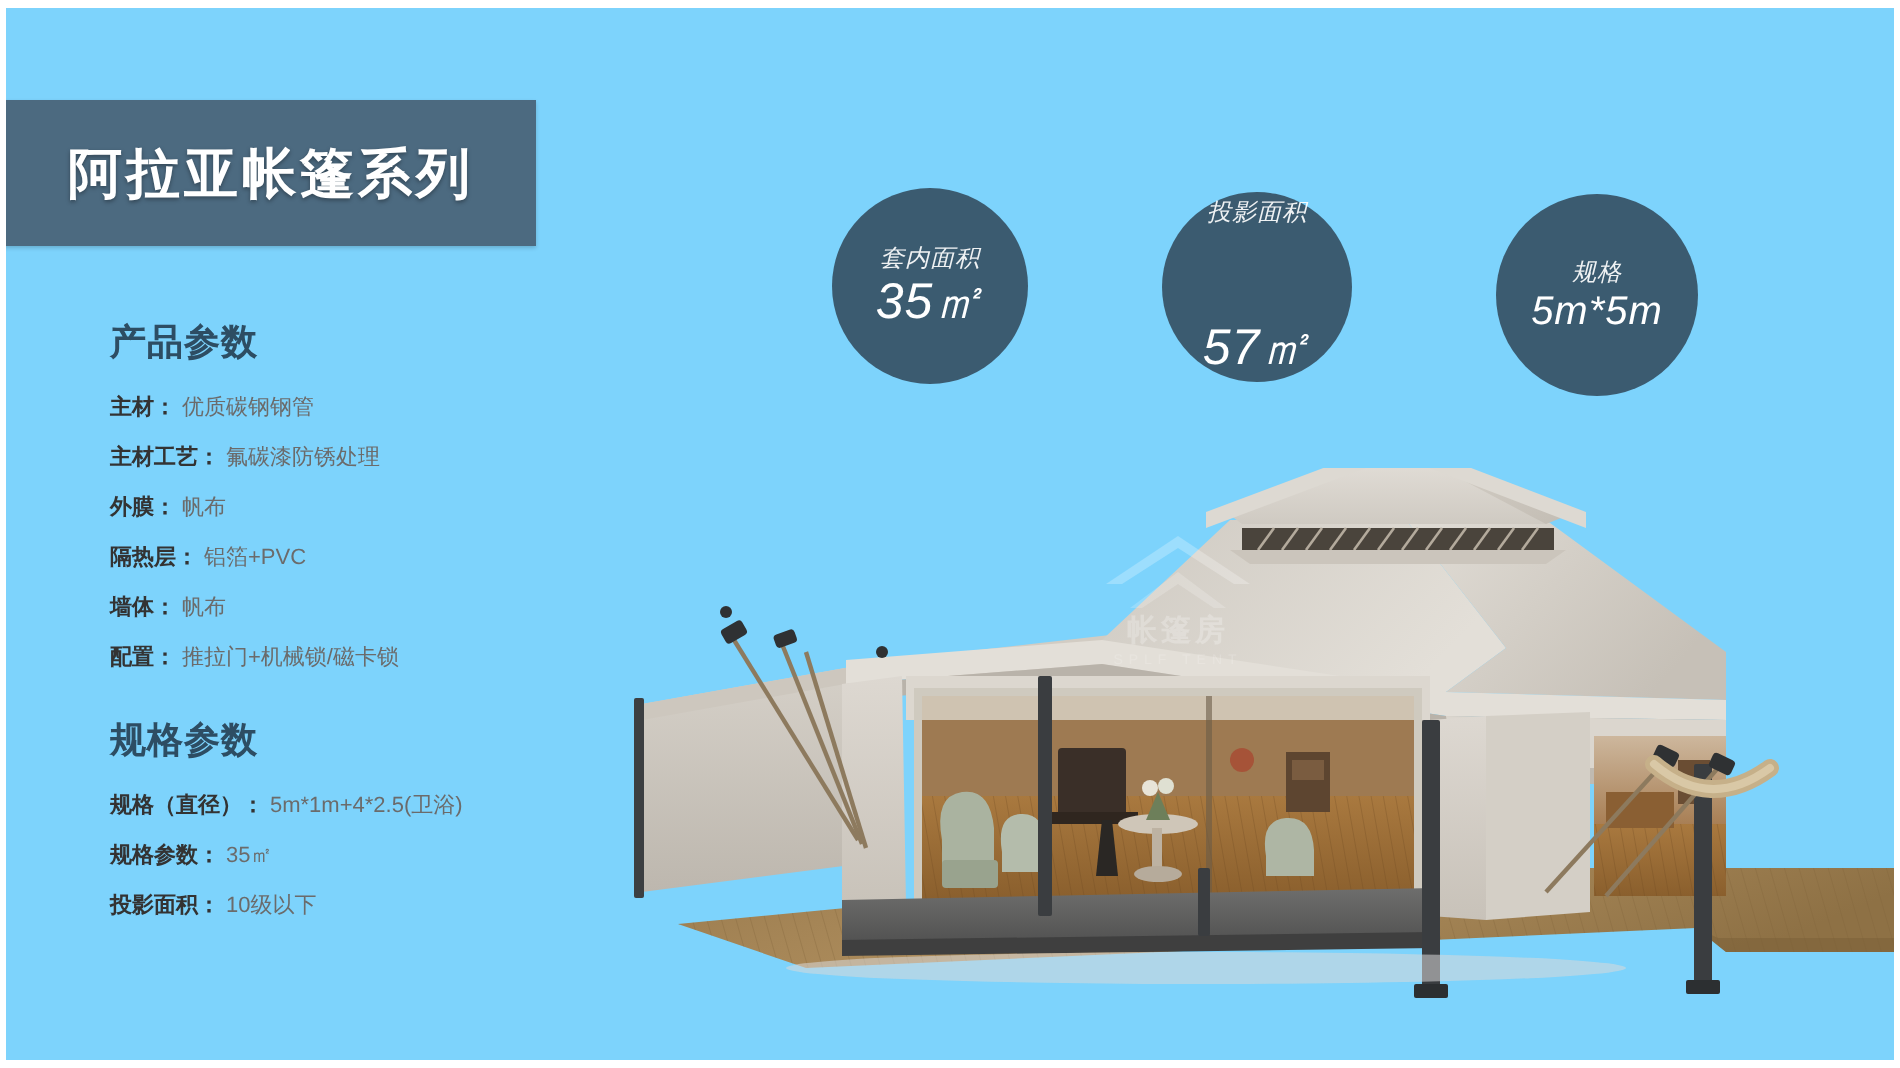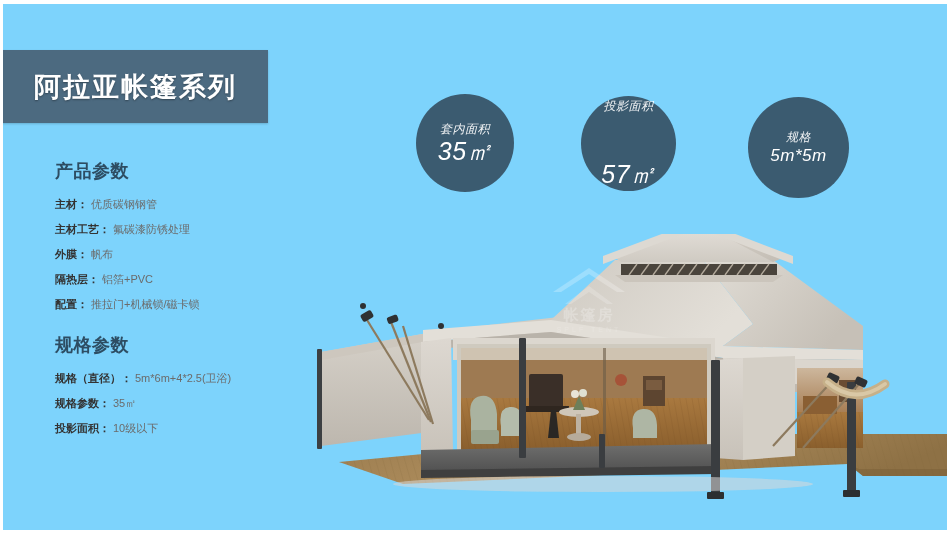--- a/index.html
+++ b/index.html
@@ -96,21 +96,21 @@
   }
   .badge .badge-value {
     font-size: 25px;
     line-height: 1;
     font-weight: 300;
     letter-spacing: .5px;
   }
   .badge-1 { left: 3px;   top: 0px;  width: 98px; height: 98px; }
   .badge-2 { left: 168px; top: 2px;  width: 95px; height: 95px; gap: 46px; }
   .badge-3 { left: 335px; top: 3px;  width: 101px; height: 101px; }
-  .badge-3 .badge-value { font-size: 17px; text-align: center; }
+  .badge-3 .badge-value { font-size: 20px; text-align: center; }
 
   
   .tent-stage {
     position: absolute;
     left: 300px; top: 230px;
     width: 650px; height: 300px;
   }
   .tent-stage svg { display: block; }
   .watermark-text {
     fill: #ffffff;
@@ -146,31 +146,34 @@
       <li class="spec-row">
         <span class="spec-label">主材工艺：</span><span class="spec-value">氟碳漆防锈处理</span>
       </li>
       <li class="spec-row">
         <span class="spec-label">外膜：</span><span class="spec-value">帆布</span>
       </li>
       <li class="spec-row">
         <span class="spec-label">隔热层：</span><span class="spec-value">铝箔+PVC</span>
       </li>
       <li class="spec-row">
+        <span class="spec-label">墙体：</span><span class="spec-value">帆布</span>
+      </li>
+      <li class="spec-row">
         <span class="spec-label">配置：</span><span class="spec-value">推拉门+机械锁/磁卡锁</span>
       </li>
     </ul>
 
     <div class="section-gap"></div>
 
     <div class="section-heading">规格参数</div>
 
     <ul class="spec-list">
       <li class="spec-row">
-        <span class="spec-label">规格（直径）：</span><span class="spec-value">5m*6m+4*2.5(卫浴)</span>
+        <span class="spec-label">规格（直径）：</span><span class="spec-value">5m*1m+4*2.5(卫浴)</span>
       </li>
       <li class="spec-row">
         <span class="spec-label">规格参数：</span><span class="spec-value">35㎡</span>
       </li>
       <li class="spec-row">
         <span class="spec-label">投影面积：</span><span class="spec-value">10级以下</span>
       </li>
     </ul>
   </div>
 

